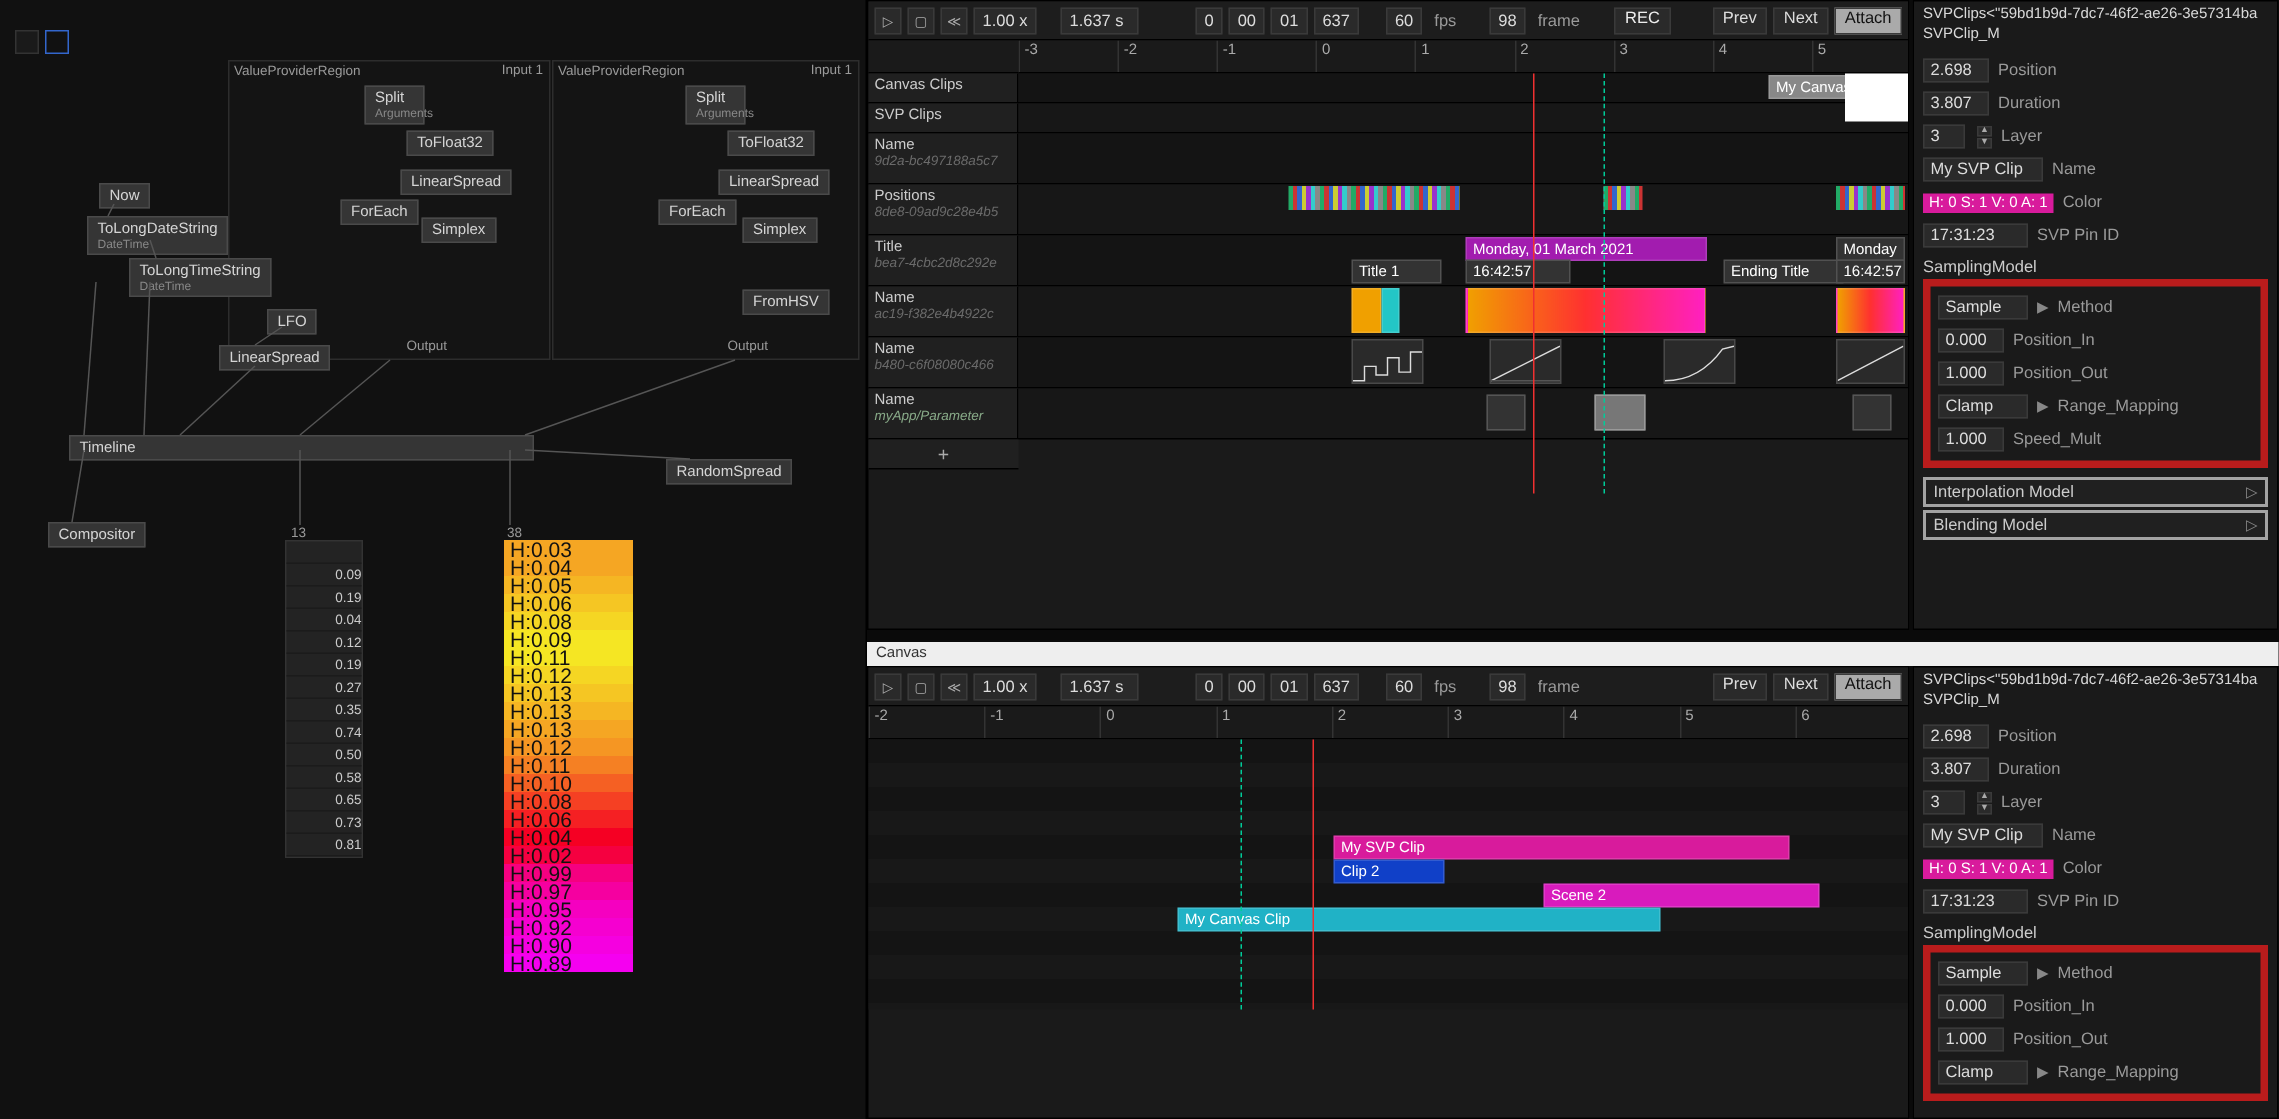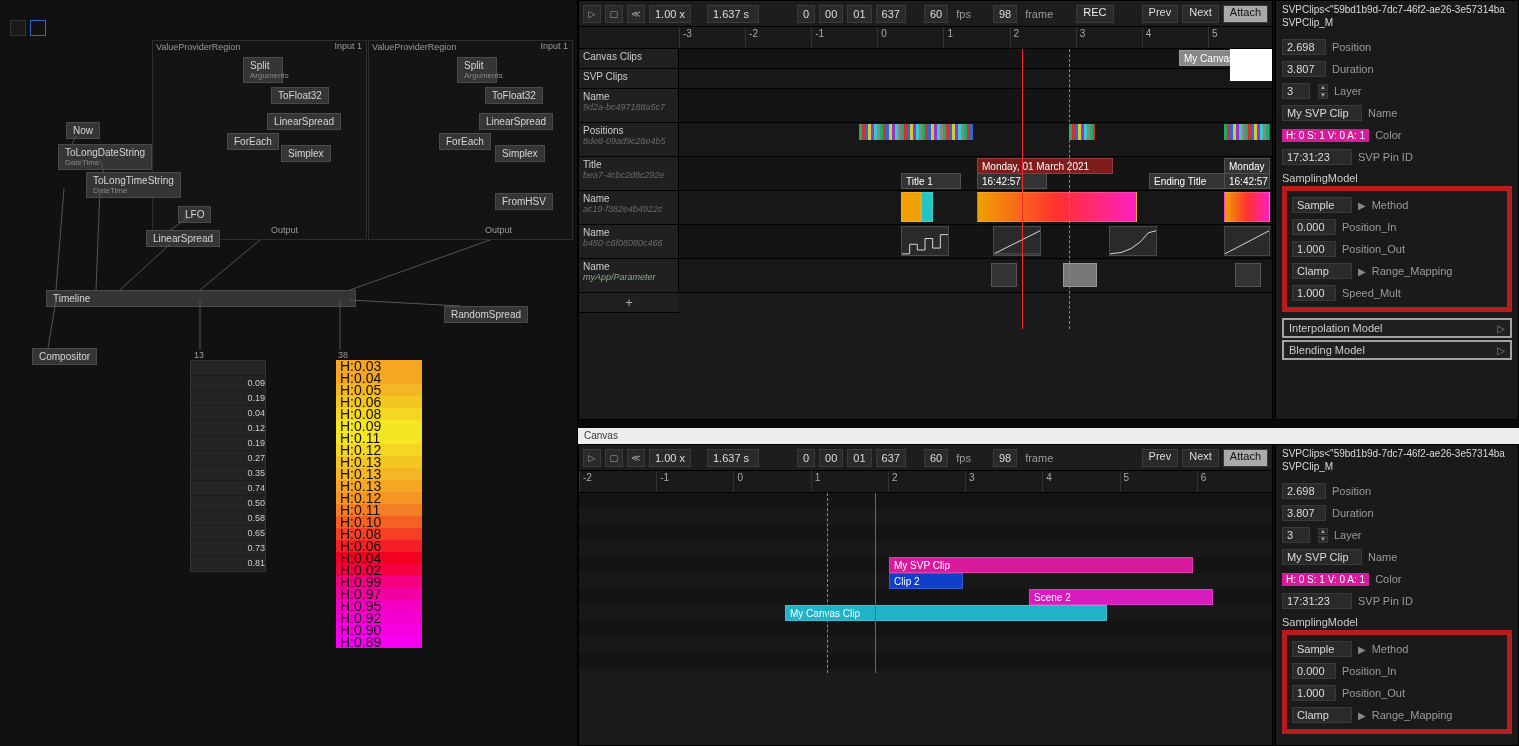--- a/index.html
+++ b/index.html
@@ -263,21 +263,21 @@
       <path d="M260 240 L200 290"></path>
         <path d="M490 240 L350 290"></path>
       <path d="M350 300 L460 306"></path>
       <path d="M56 300 L48 348"></path>
       <path d="M200 300 L200 350"></path>
         <path d="M340 300 L340 350"></path>
     </g>
   </svg>
 
   <div class="pin-label" style="left:194px;top:350px">13</div>
-  <div class="insp-col" style="left:190px;top:360px;width:76px">
+  <div class="insp-col" style="left:190px;top:360px;width:52px">
     <div class="insp-row" style="text-align:right"></div>
     <div class="insp-row" style="text-align:right">0.09</div>
     <div class="insp-row" style="text-align:right">0.19</div>
     <div class="insp-row" style="text-align:right">0.04</div>
     <div class="insp-row" style="text-align:right">0.12</div>
     <div class="insp-row" style="text-align:right">0.19</div>
     <div class="insp-row" style="text-align:right">0.27</div>
     <div class="insp-row" style="text-align:right">0.35</div>
     <div class="insp-row" style="text-align:right">0.74</div>
     <div class="insp-row" style="text-align:right">0.50</div>
@@ -380,21 +380,21 @@
       <div class="track-body alt">
         <div class="stripes" style="left:180px;width:114px"></div>
         <div class="stripes" style="left:390px;width:26px"></div>
         <div class="stripes" style="left:545px;width:46px;top:1px"></div>
       </div>
     </div>
     <div class="track">
       <div class="track-head"><span>Title</span><div class="sub">bea7-4cbc2d8c292e</div></div>
       <div class="track-body">
         <div class="clip" style="left:222px;top:16px;width:60px;background:#333">Title 1</div>
-        <div class="clip" style="left:298px;top:1px;width:136px;background:#7f1d1d">Monday, 01 March 2021</div>
+        <div class="clip" style="left:298px;top:1px;width:161px;background:#a21caf">Monday, 01 March 2021</div>
         <div class="clip" style="left:298px;top:16px;width:70px;background:#333">16:42:57</div>
         <div class="clip" style="left:470px;top:16px;width:80px;background:#333">Ending Title</div>
         <div class="clip" style="left:545px;top:1px;width:46px;background:#333">Monday</div>
         <div class="clip" style="left:545px;top:16px;width:46px;background:#333">16:42:57</div>
       </div>
     </div>
     <div class="track">
       <div class="track-head"><span>Name</span><div class="sub">ac19-f382e4b4922c</div></div>
       <div class="track-body alt">
         <div class="clip" style="left:222px;width:20px;height:30px;background:#f0a000"></div>

